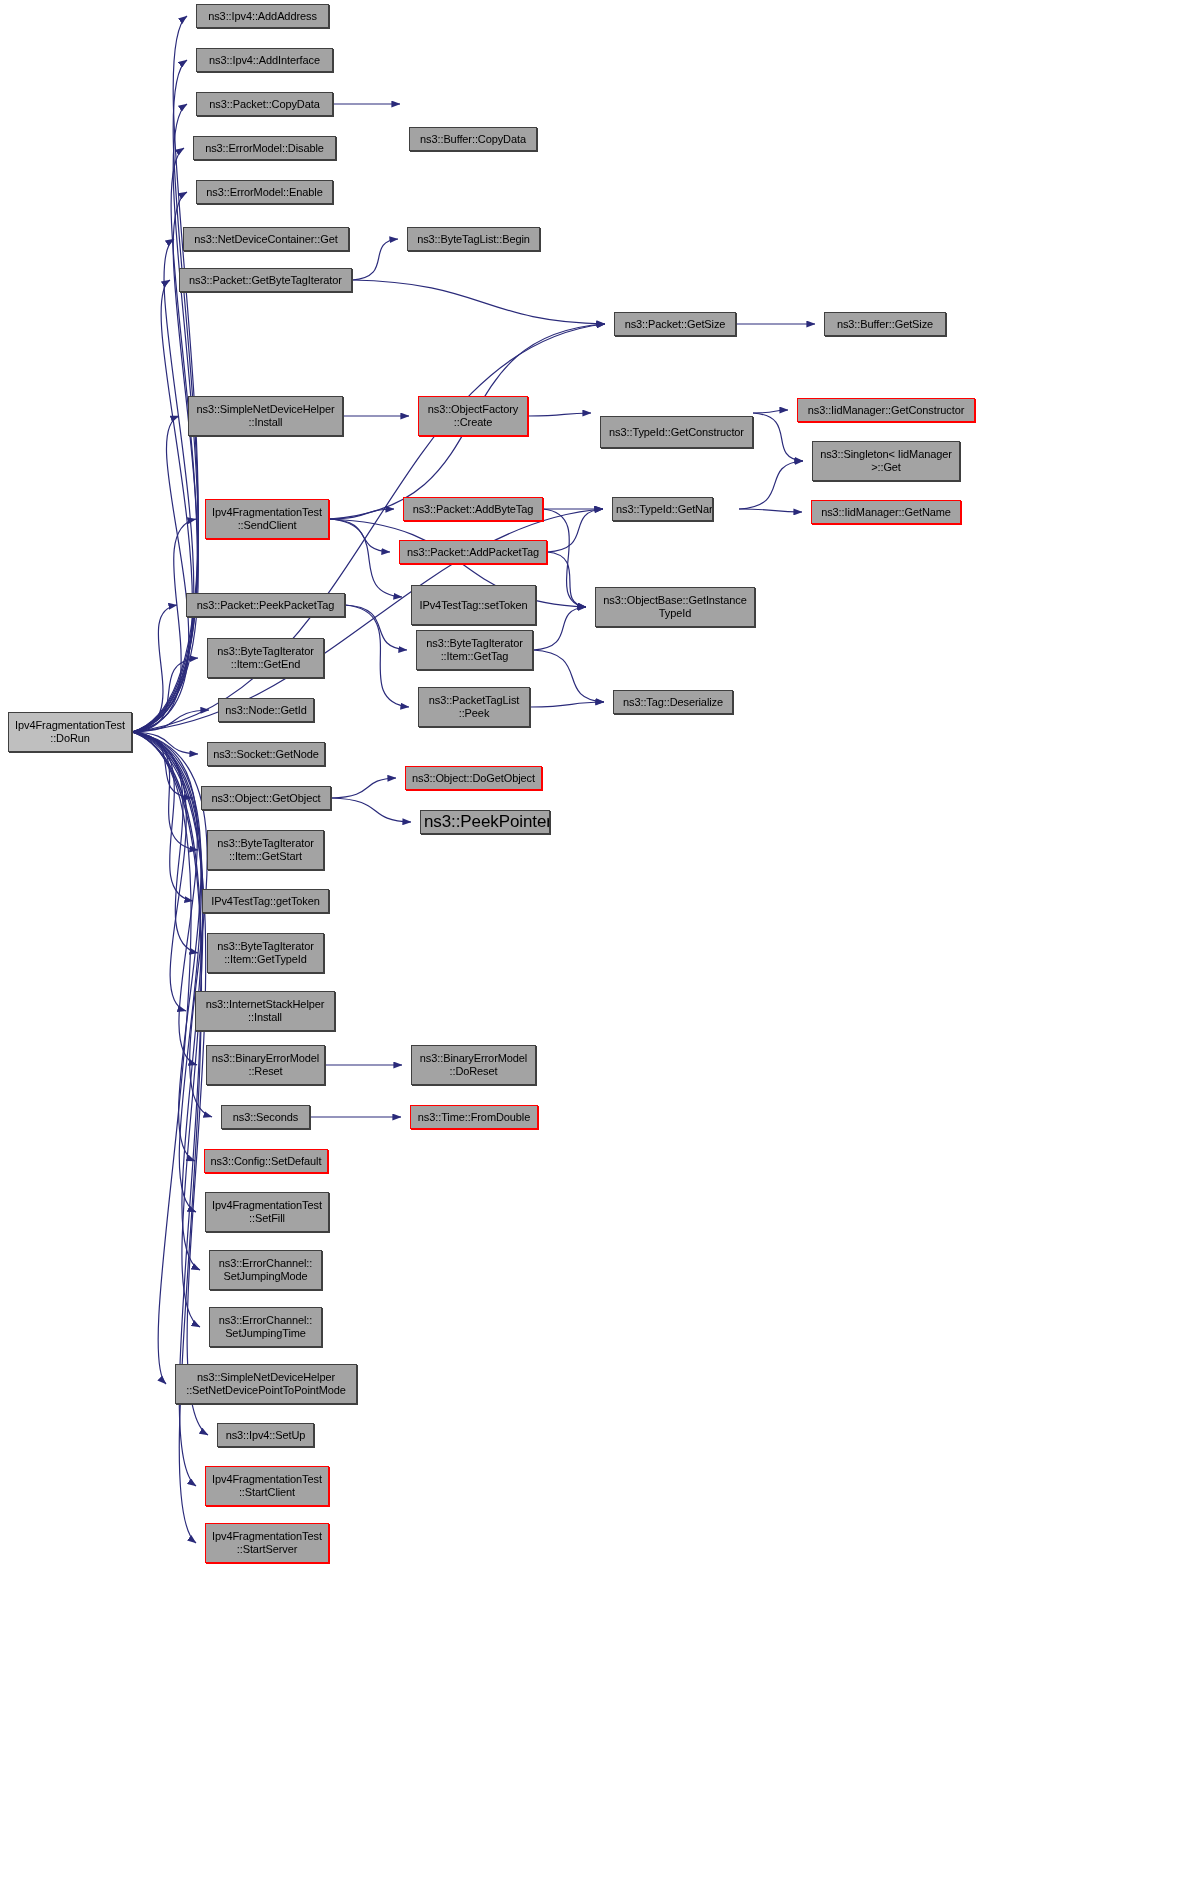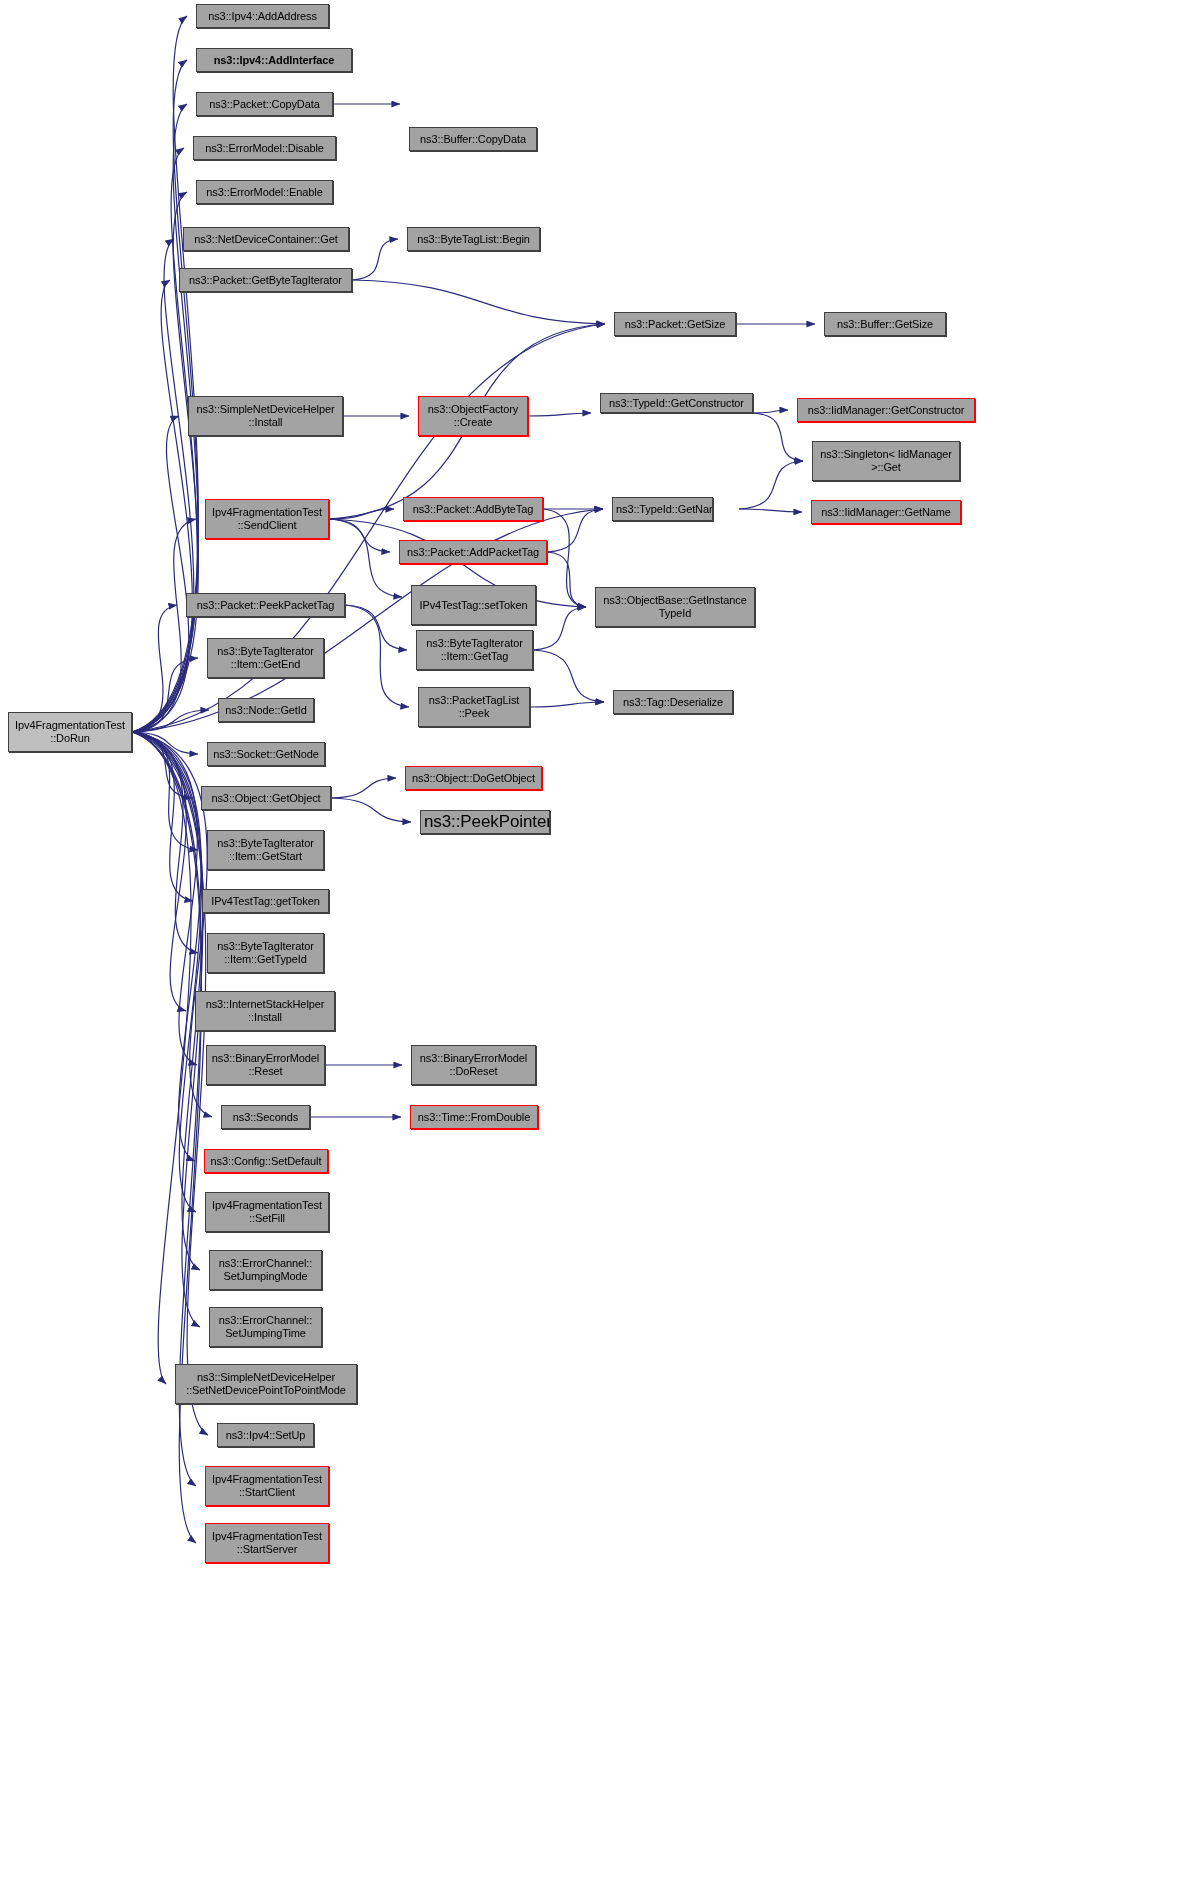--- a/index.html
+++ b/index.html
@@ -128,35 +128,35 @@
         <path d="M 331 798 C 377.7 796.8, 358.3 779.2, 396 778" fill="none" stroke="#2a2a7a" stroke-width="1.2" marker-end="url(#arrowhead)"></path>
         <path d="M 331 798 C 387.15 799.44, 363.85 820.56, 411 822" fill="none" stroke="#2a2a7a" stroke-width="1.2" marker-end="url(#arrowhead)"></path>
         <path d="M 325 1065 C 372.3 1065, 363.7 1065, 402 1065" fill="none" stroke="#2a2a7a" stroke-width="1.2" marker-end="url(#arrowhead)"></path>
         <path d="M 310 1117 C 365 1117, 355 1117, 401 1117" fill="none" stroke="#2a2a7a" stroke-width="1.2" marker-end="url(#arrowhead)"></path>
       </g>
   </svg>
   <div id="node-layer">
       <div class="gnode root" style="left: 8px; top: 712px; width: 124px; height: 40px; font-size: 11px;"><span class="lbl">Ipv4FragmentationTest
 ::DoRun</span></div>
       <div class="gnode normal" style="left: 196px; top: 4px; width: 133px; height: 24px; font-size: 11px;"><span class="lbl">ns3::Ipv4::AddAddress</span></div>
-      <div class="gnode normal" style="left: 196px; top: 48px; width: 156px; height: 24px; font-size: 11px; font-weight: bold;"><span class="lbl">ns3::Ipv4::AddInterface</span></div>
+      <div class="gnode normal" style="left: 196px; top: 48px; width: 137px; height: 24px; font-size: 11px;"><span class="lbl">ns3::Ipv4::AddInterface</span></div>
       <div class="gnode normal" style="left: 196px; top: 92px; width: 137px; height: 24px; font-size: 11px;"><span class="lbl">ns3::Packet::CopyData</span></div>
       <div class="gnode normal" style="left: 409px; top: 92px; width: 128px; height: 24px; font-size: 11px; margin-top: 35px;"><span class="lbl">ns3::Buffer::CopyData</span></div>
       <div class="gnode normal" style="left: 193px; top: 136px; width: 143px; height: 24px; font-size: 11px;"><span class="lbl">ns3::ErrorModel::Disable</span></div>
       <div class="gnode normal" style="left: 196px; top: 180px; width: 137px; height: 24px; font-size: 11px;"><span class="lbl">ns3::ErrorModel::Enable</span></div>
       <div class="gnode normal" style="left: 183px; top: 227px; width: 166px; height: 24px; font-size: 11px;"><span class="lbl">ns3::NetDeviceContainer::Get</span></div>
       <div class="gnode normal" style="left: 179px; top: 268px; width: 173px; height: 24px; font-size: 11px;"><span class="lbl">ns3::Packet::GetByteTagIterator</span></div>
       <div class="gnode normal" style="left: 407px; top: 227px; width: 133px; height: 24px; font-size: 11px;"><span class="lbl">ns3::ByteTagList::Begin</span></div>
       <div class="gnode normal" style="left: 614px; top: 312px; width: 122px; height: 24px; font-size: 11px;"><span class="lbl">ns3::Packet::GetSize</span></div>
       <div class="gnode normal" style="left: 824px; top: 312px; width: 122px; height: 24px; font-size: 11px;"><span class="lbl">ns3::Buffer::GetSize</span></div>
       <div class="gnode normal" style="left: 188px; top: 396px; width: 155px; height: 40px; font-size: 11px;"><span class="lbl">ns3::SimpleNetDeviceHelper
 ::Install</span></div>
       <div class="gnode hot" style="left: 418px; top: 396px; width: 110px; height: 40px; font-size: 11px;"><span class="lbl">ns3::ObjectFactory
 ::Create</span></div>
-      <div class="gnode normal" style="left: 600px; top: 393px; width: 153px; height: 20px; font-size: 11px;"><span class="lbl">ns3::TypeId::GetConstructor</span></div>
+      <div class="gnode normal" style="left: 600px; top: 416px; width: 153px; height: 32px; font-size: 11px;"><span class="lbl">ns3::TypeId::GetConstructor</span></div>
       <div class="gnode hot" style="left: 797px; top: 398px; width: 178px; height: 24px; font-size: 11px;"><span class="lbl">ns3::IidManager::GetConstructor</span></div>
       <div class="gnode normal" style="left: 812px; top: 441px; width: 148px; height: 40px; font-size: 11px;"><span class="lbl">ns3::Singleton&lt; IidManager
 &gt;::Get</span></div>
       <div class="gnode hot" style="left: 205px; top: 499px; width: 124px; height: 40px; font-size: 11px;"><span class="lbl">Ipv4FragmentationTest
 ::SendClient</span></div>
       <div class="gnode hot" style="left: 403px; top: 497px; width: 140px; height: 24px; font-size: 11px;"><span class="lbl">ns3::Packet::AddByteTag</span></div>
       <div class="gnode normal" style="left: 612px; top: 497px; width: 101px; height: 24px; font-size: 11px;"><span class="lbl">ns3::TypeId::GetName</span></div>
       <div class="gnode hot" style="left: 811px; top: 500px; width: 150px; height: 24px; font-size: 11px;"><span class="lbl">ns3::IidManager::GetName</span></div>
       <div class="gnode hot" style="left: 399px; top: 540px; width: 148px; height: 24px; font-size: 11px;"><span class="lbl">ns3::Packet::AddPacketTag</span></div>
       <div class="gnode normal" style="left: 411px; top: 585px; width: 125px; height: 40px; font-size: 11px;"><span class="lbl">IPv4TestTag::setToken</span></div>

